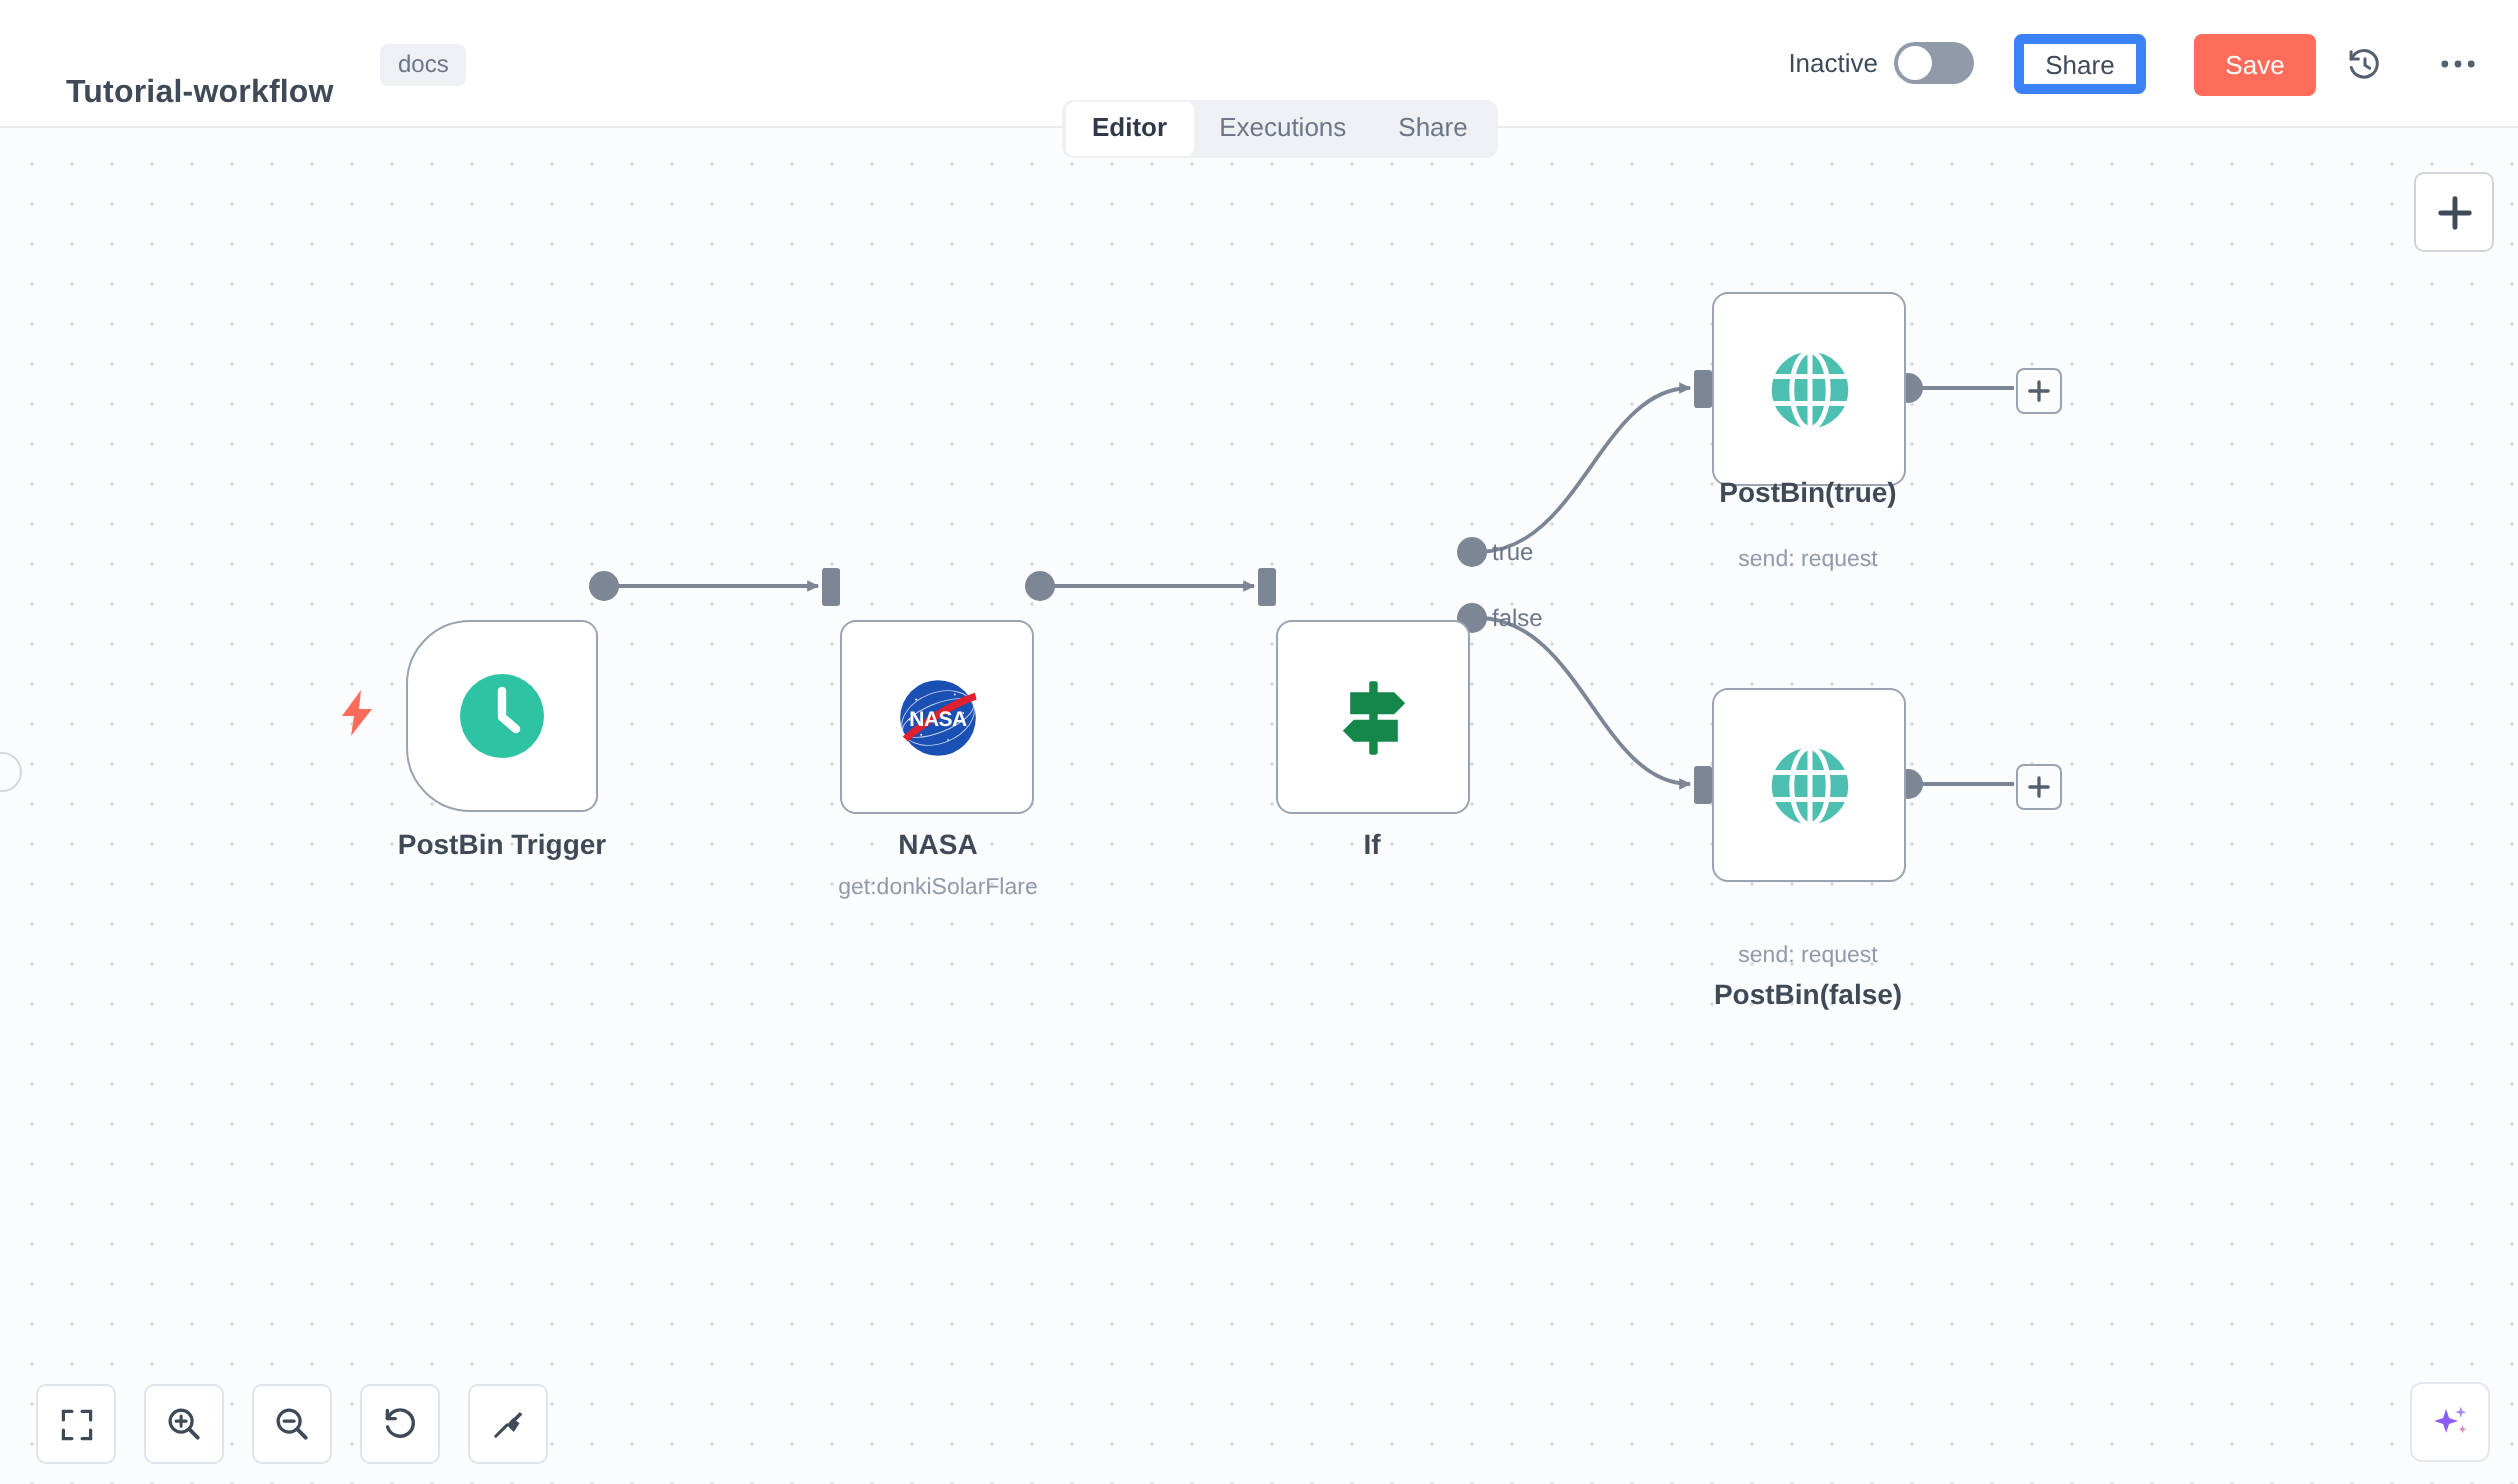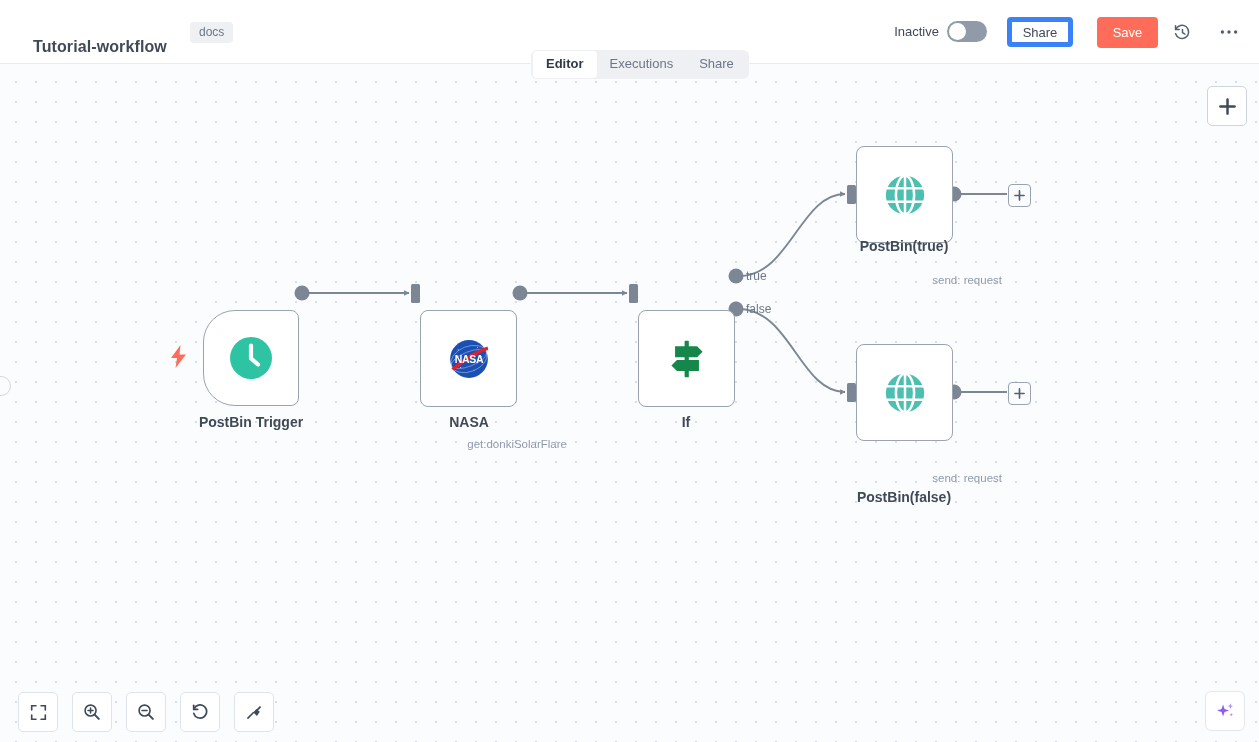--- a/index.html
+++ b/index.html
@@ -129,21 +129,21 @@
     border-radius: 32px 8px 8px 32px;
   }
   .node-label {
     position: absolute;
     text-align: center;
     font-size: 14px; font-weight: bold; color: #404a56;
     white-space: nowrap;
   }
   .node-sub {
     position: absolute;
-    text-align: right;
+    text-align: center;
     font-size: 11.5px; color: #909aa8;
     white-space: nowrap;
   }
   .port-label {
     position: absolute;
     font-size: 12px; color: #6b7687;
     white-space: nowrap;
   }
   .plus-stub {
     position: absolute;

